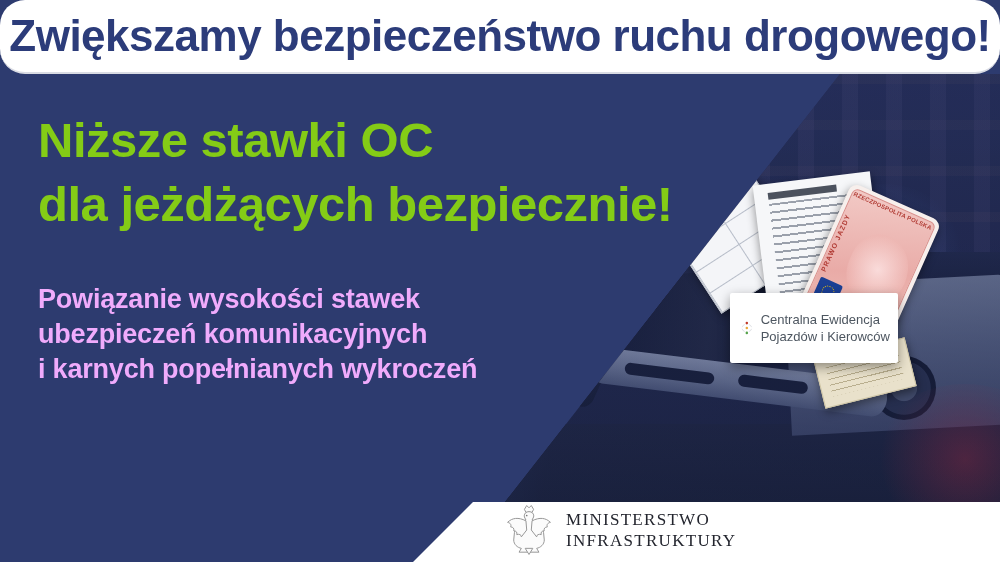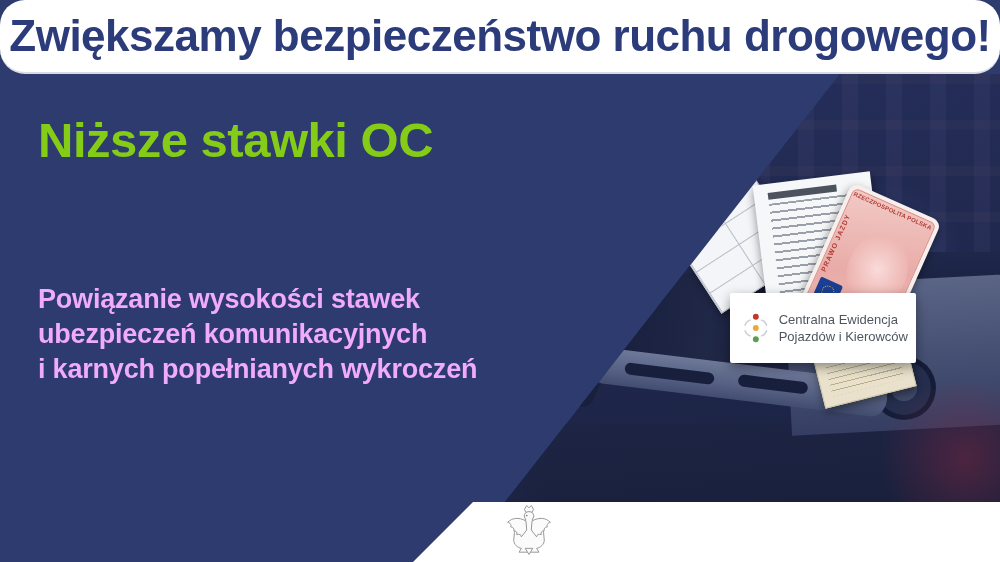--- a/index.html
+++ b/index.html
@@ -84,21 +84,21 @@
   .license .doctype { position:absolute; left:1px; top:26px; writing-mode:vertical-rl;
              transform:rotate(180deg); font-size:7px; font-weight:bold; color:#b03a33; letter-spacing:1px; }
   .license .map { position:absolute; left:24px; top:30px; width:60px; height:70px; border-radius:45% 55% 50% 50%;
              background:radial-gradient(circle, rgba(255,235,235,.75) 0%, rgba(240,180,175,.2) 75%); }
   .license .eu { position:absolute; left:5px; bottom:5px; width:24px; height:29px; border-radius:2px;
              background:#1b3f94; display:flex; flex-direction:column; align-items:center; justify-content:center; }
   .license .stars { width:13px; height:13px; border-radius:50%; border:1px dotted #f5c400; }
   .license .pl { font-size:6px; color:#f5c400; font-weight:bold; margin-top:1px; }
 
   
-  .cepik-card { position:absolute; left:330px; top:219px; width:186px; height:70px; background:#ffffff;
+  .cepik-card { position:absolute; left:330px; top:219px; width:168px; height:70px; background:#ffffff;
                 border-radius:2px; box-shadow:0 4px 12px rgba(0,0,0,.40);
                 display:flex; align-items:center; gap:7px; padding:6px 8px 6px 10px; }
   .cepik-text { font-size:13px; color:#4d5660; line-height:17px; white-space:nowrap; }
 
   
   .hero-title { position:absolute; left:38px; top:108px; color:#84cc16; font-weight:bold;
                 font-size:49px; line-height:64px; letter-spacing:-0.5px; }
   .hero-desc  { position:absolute; left:38px; top:282px; color:#f0abfc; font-weight:bold;
                 font-size:27px; line-height:35px; letter-spacing:-0.2px; }
 
@@ -177,20 +177,21 @@
       </svg>
       <div class="cepik-text">
         <div>Centralna Ewidencja</div>
         <div>Pojazdów i Kierowców</div>
       </div>
     </div>
   </div>
 
   <div class="hero-title">
     <div>Niższe stawki OC</div>
+    <div>dla jeżdżących bezpiecznie!</div>
   </div>
   <div class="hero-desc">
     <div>Powiązanie wysokości stawek</div>
     <div>ubezpieczeń komunikacyjnych</div>
     <div>i karnych popełnianych wykroczeń</div>
   </div>
 
   <div class="footer">
     <div class="footer-white"></div>
 
@@ -198,17 +199,21 @@
       <svg class="eagle" viewBox="0 0 60 68">
         <g fill="#fbfbfb" stroke="#979797" stroke-width="1.3" stroke-linejoin="round">
           <path d="M24 7 l3 -5 3 3 3 -3 3 5 -2 4 h-8 z"></path>
           <path d="M30 10 c-4 0 -7 3 -6 7 l2 4 c-8 2 -14 8 -15 16 l-1 10 c0 6 5 10 10 11 l-3 5 h26 l-3 -5 c5 -1 10 -5 10 -11 l-1 -10 c-1 -8 -7 -14 -15 -16 l2 -4 c1 -4 -2 -7 -6 -7 z"></path>
           <path d="M26 22 C16 17 8 18 2 24 c4 1 5 3 4 6 c3 0 5 2 4 5 c3 0 5 2 4 5 c3 -1 6 0 6 3 l7 -9 z"></path>
           <path d="M34 22 c10 -5 18 -4 24 2 c-4 1 -5 3 -4 6 c-3 0 -5 2 -4 5 c-3 0 -5 2 -4 5 c-3 -1 -6 0 -6 3 l-7 -9 z"></path>
           <path d="M25 58 l5 8 5 -8 z"></path>
         </g>
         <circle cx="27" cy="15" r="1.1" fill="#777"></circle>
       </svg>
+      <div class="mtext">
+        <div>MINISTERSTWO</div>
+        <div>INFRASTRUKTURY</div>
+      </div>
     </div>
 
   </div>
 
 </div>
 
 </body></html>

